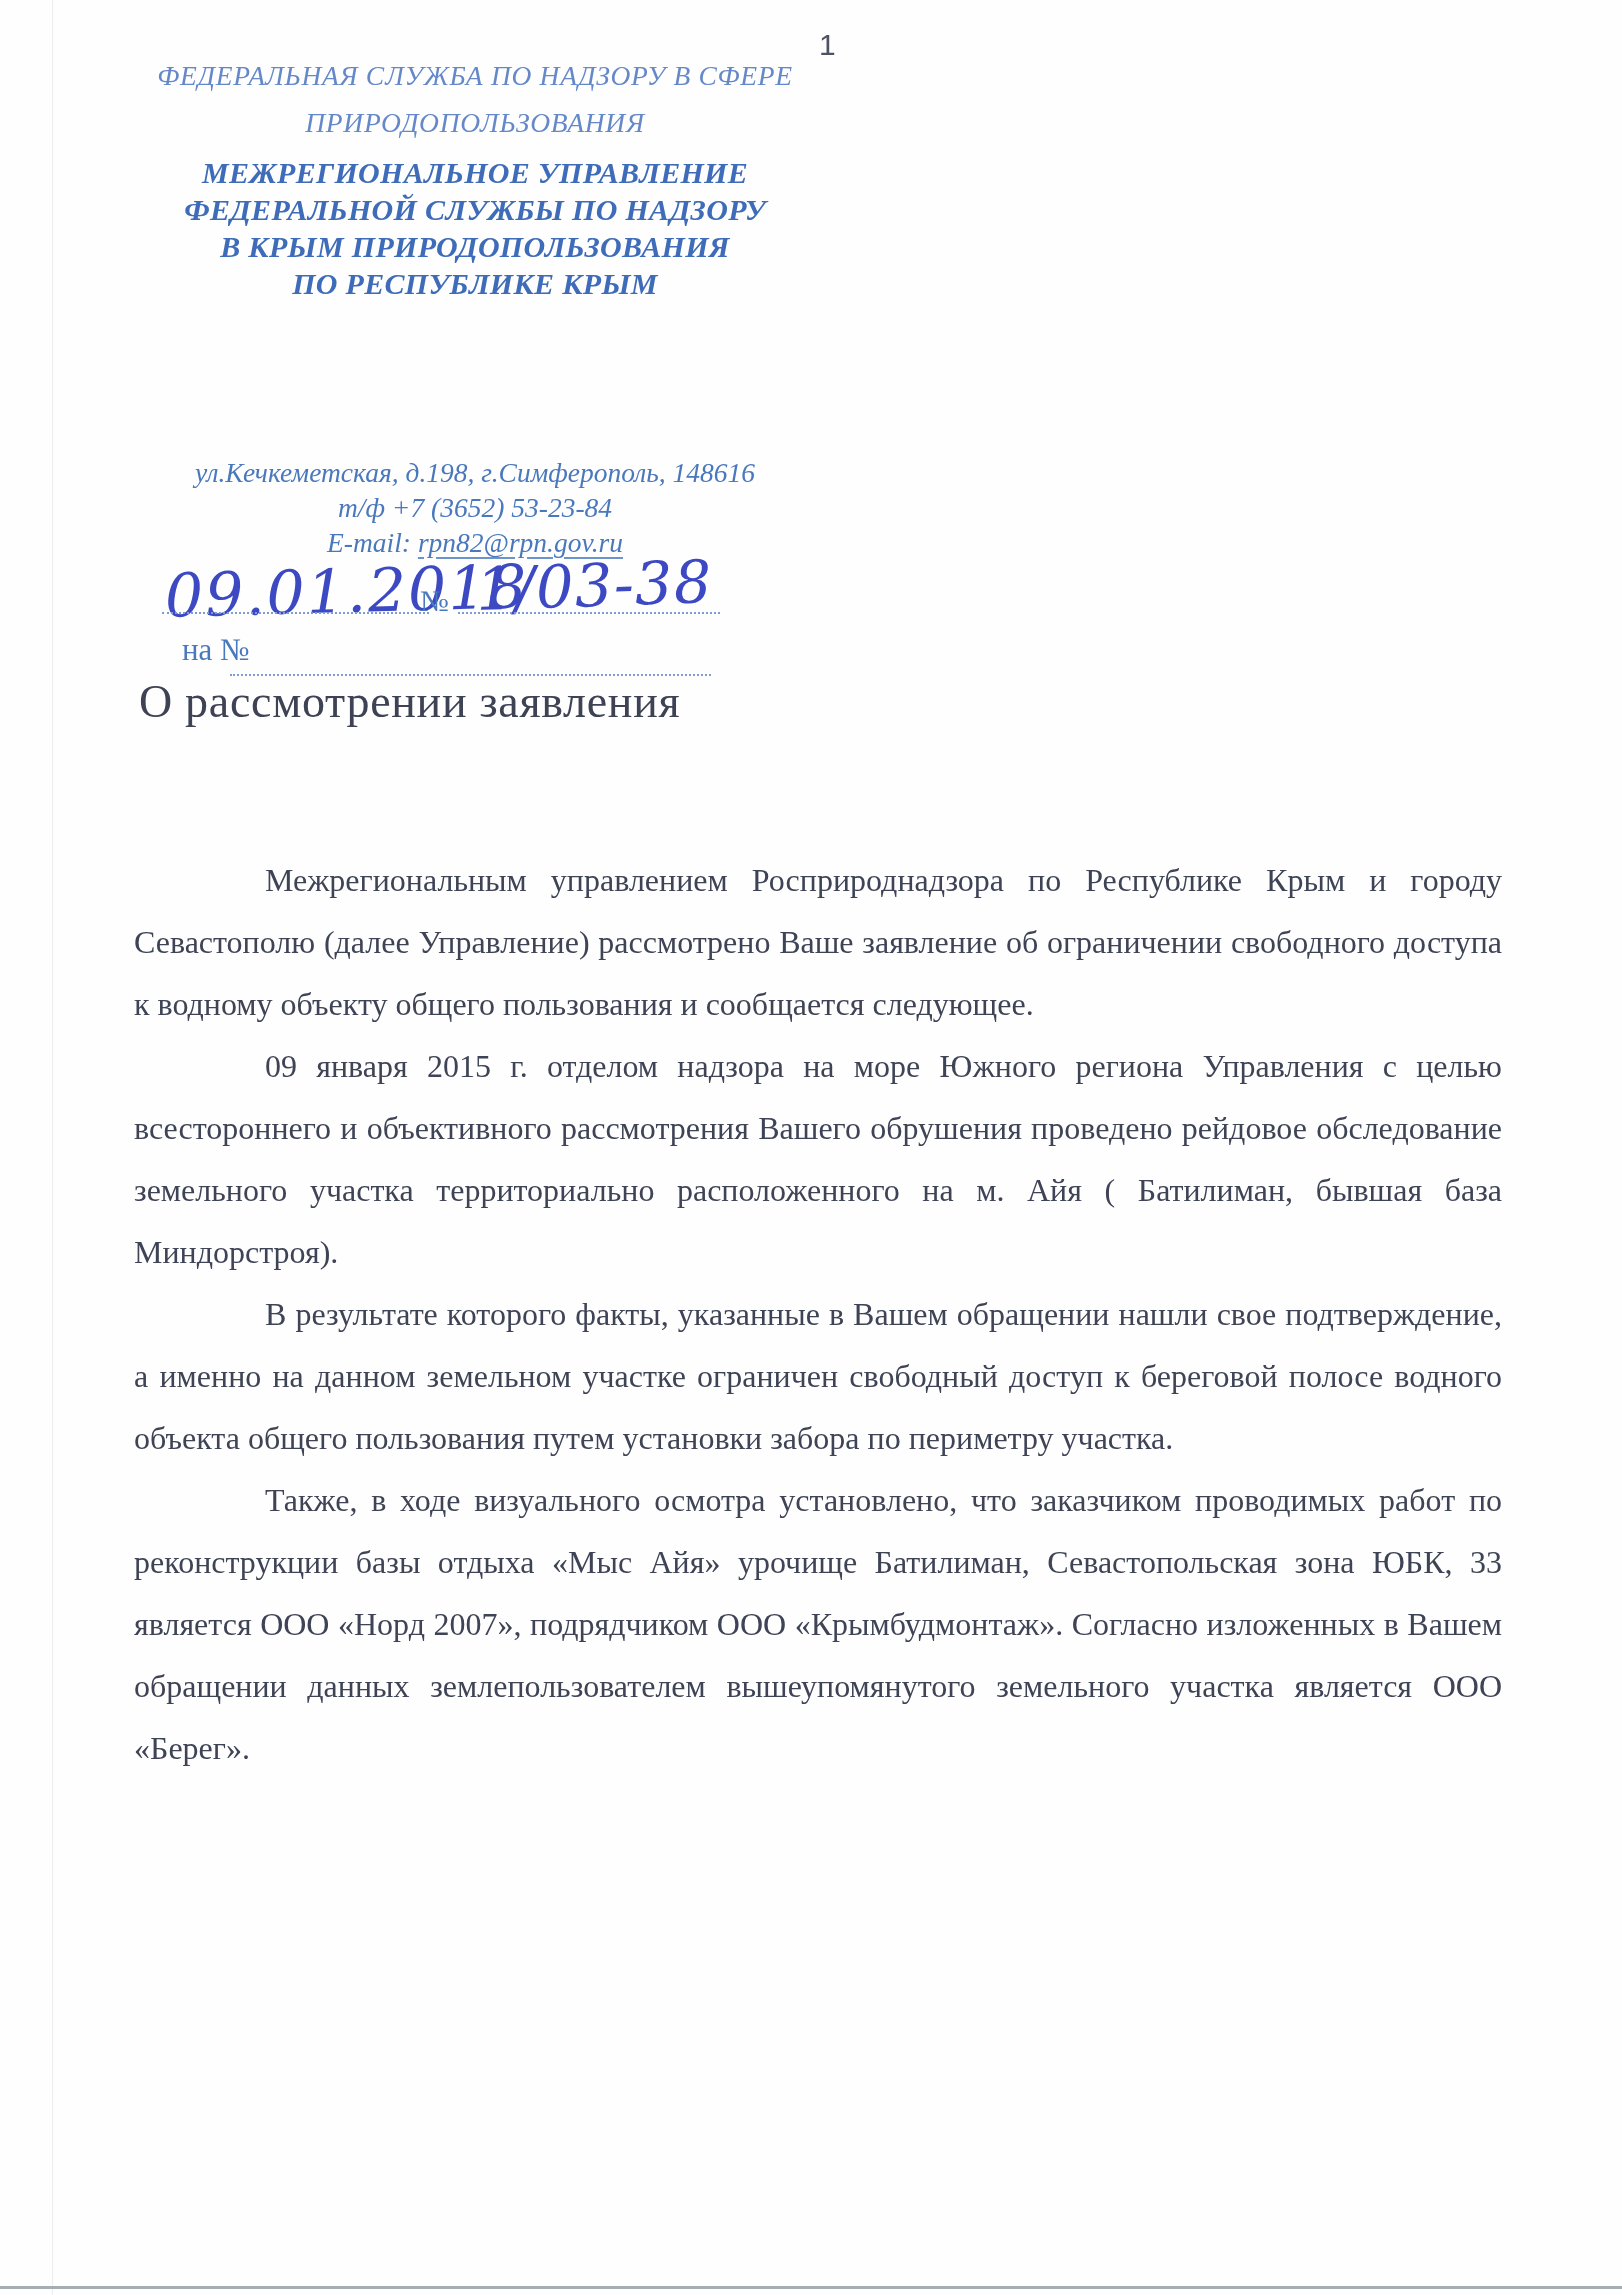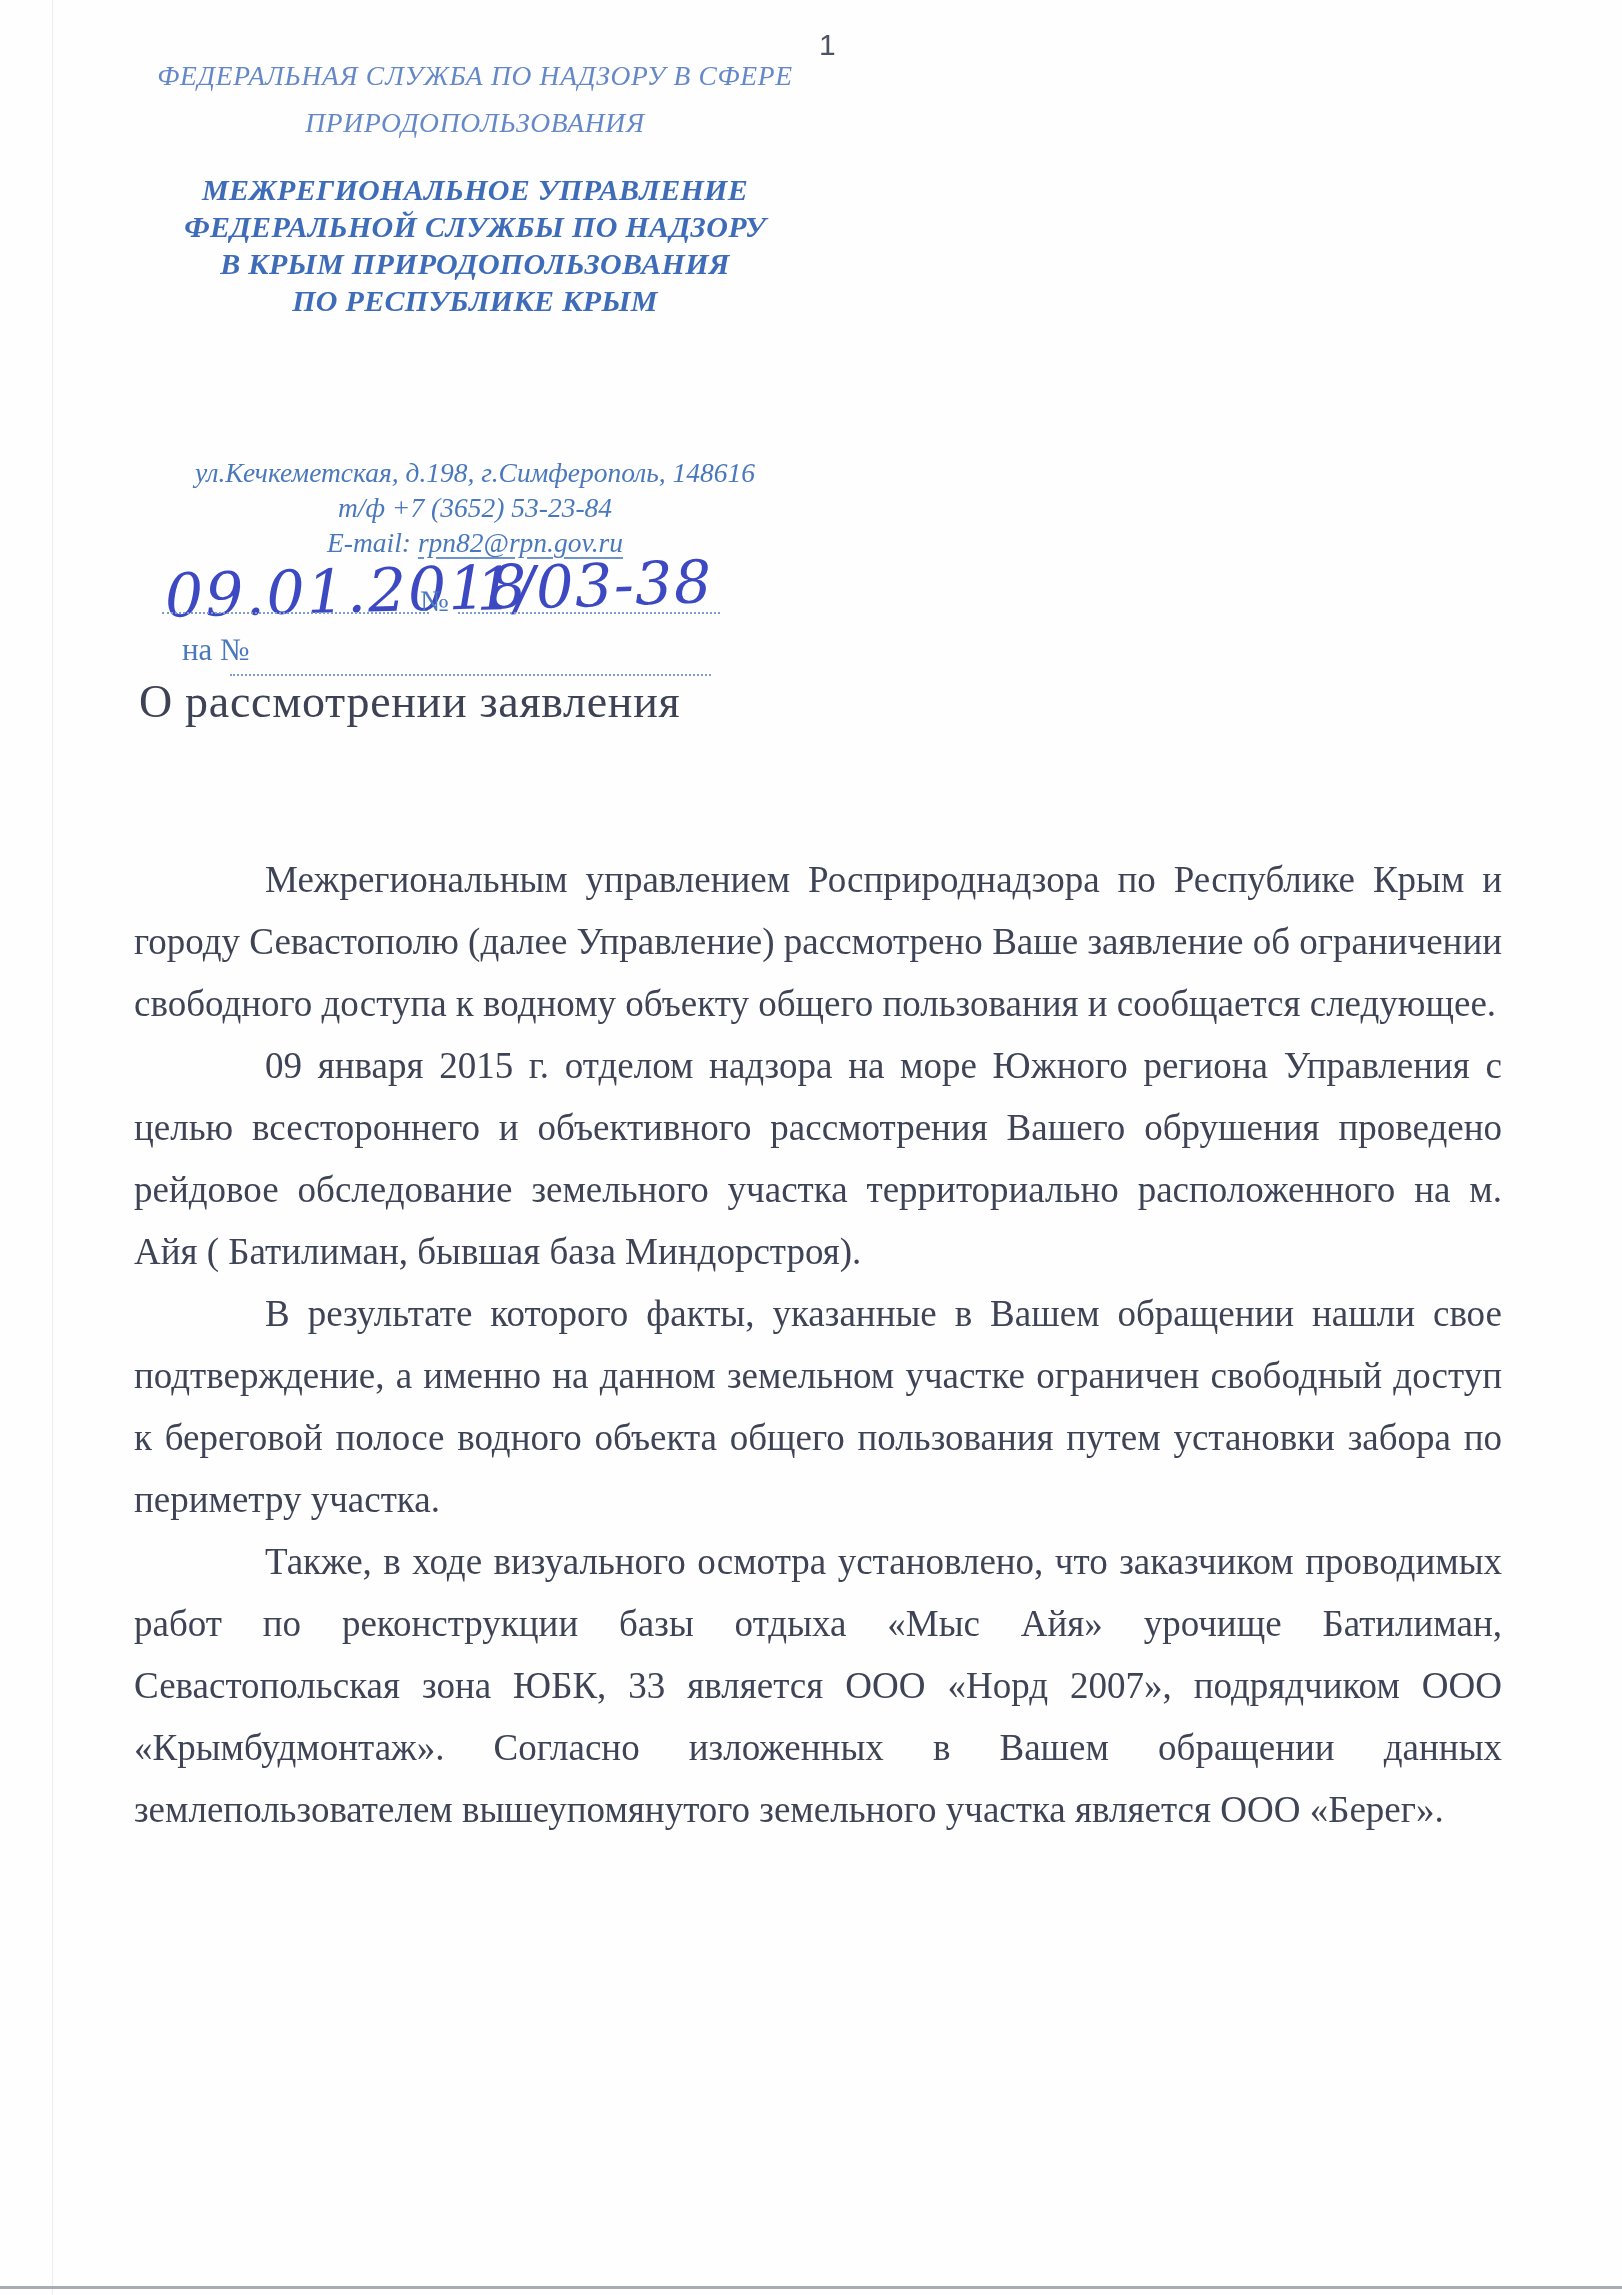--- a/index.html
+++ b/index.html
@@ -49,21 +49,21 @@
     font-style: italic;
   }
   .service-name {
     top: 52px;
     color: #6588c8;
     font-size: 27.5px;
     line-height: 47px;
     letter-spacing: 0.7px;
   }
   .org-name {
-    top: 171px;
+    top: 154px;
     color: #3e6cb8;
     font-weight: bold;
     font-size: 30px;
     line-height: 37px;
     letter-spacing: 0.3px;
   }
   .address-block {
     top: 455px;
     color: #4a78bc;
     font-size: 27.5px;
@@ -124,21 +124,21 @@
     font-size: 46px;
     letter-spacing: 0.7px;
   }
 
   
   .body-text {
     position: absolute;
     left: 134px; top: 849px;
     width: 1368px;
     color: #3e4456;
-    font-size: 37px;
+    font-size: 32px;
     line-height: 62px;
     text-align: justify;
   }
   .body-text p {
     margin: 0;
     text-indent: 131px;
   }
 </style>
 </head>
 <body>

